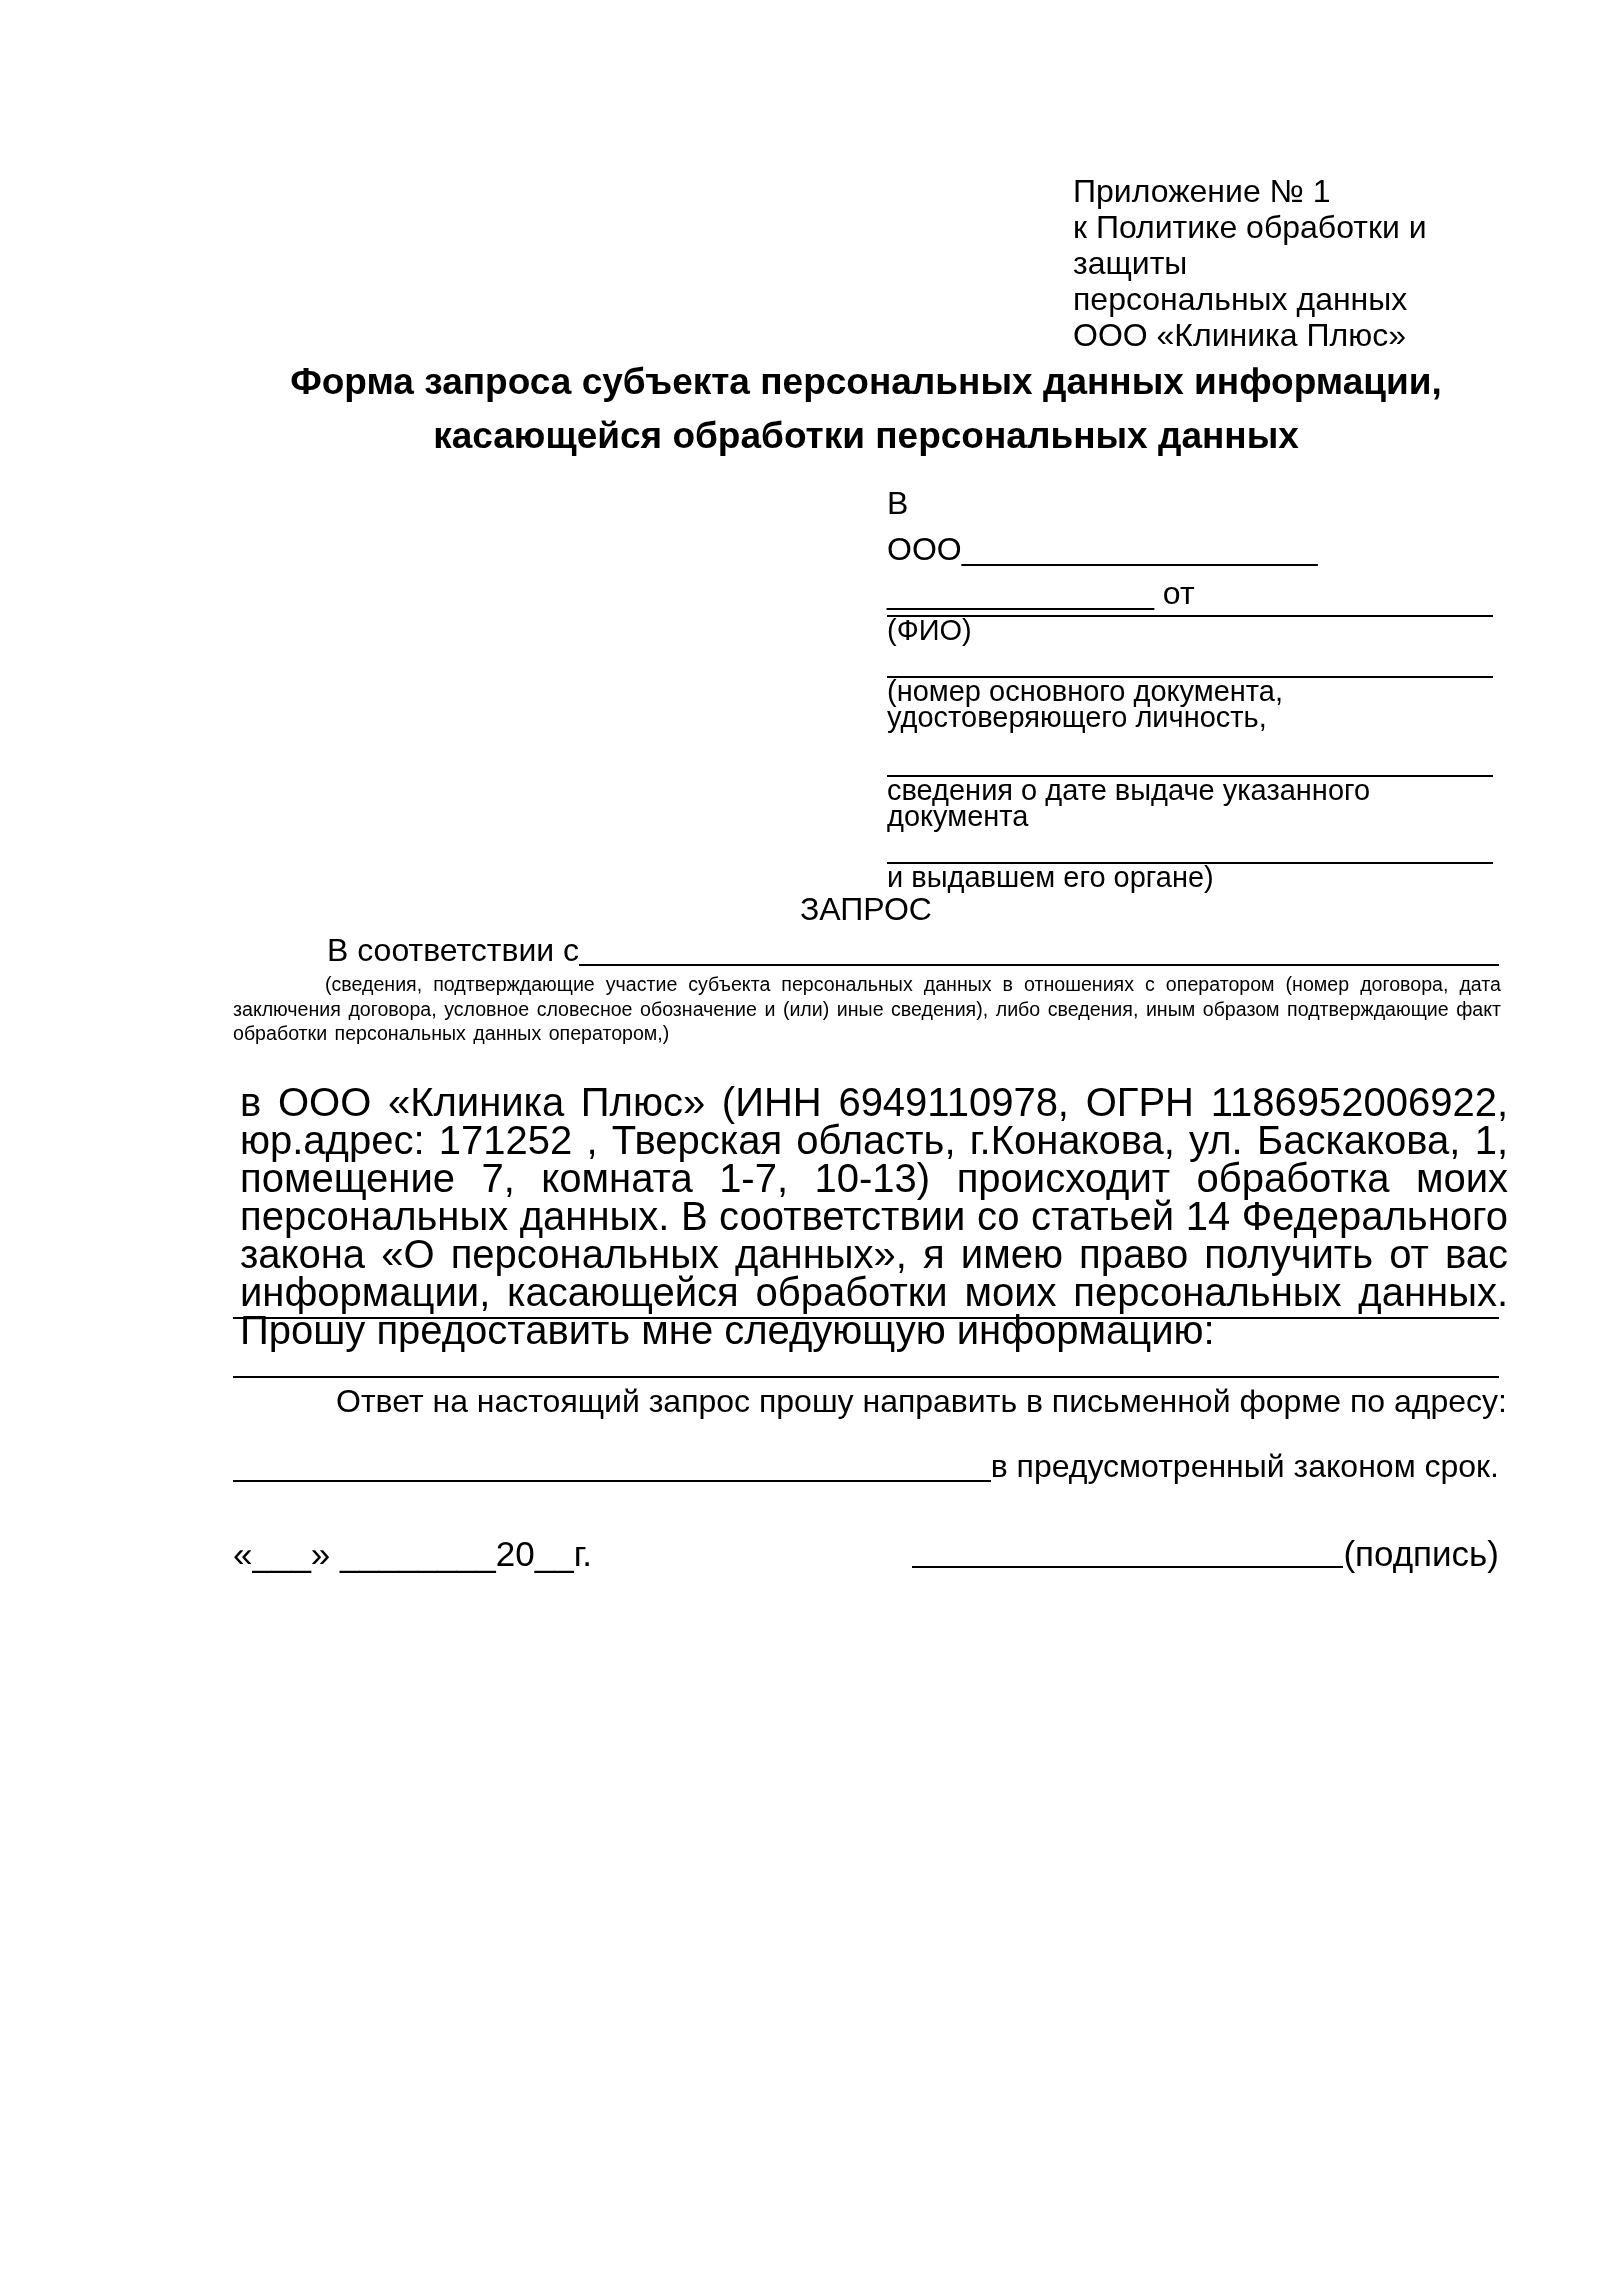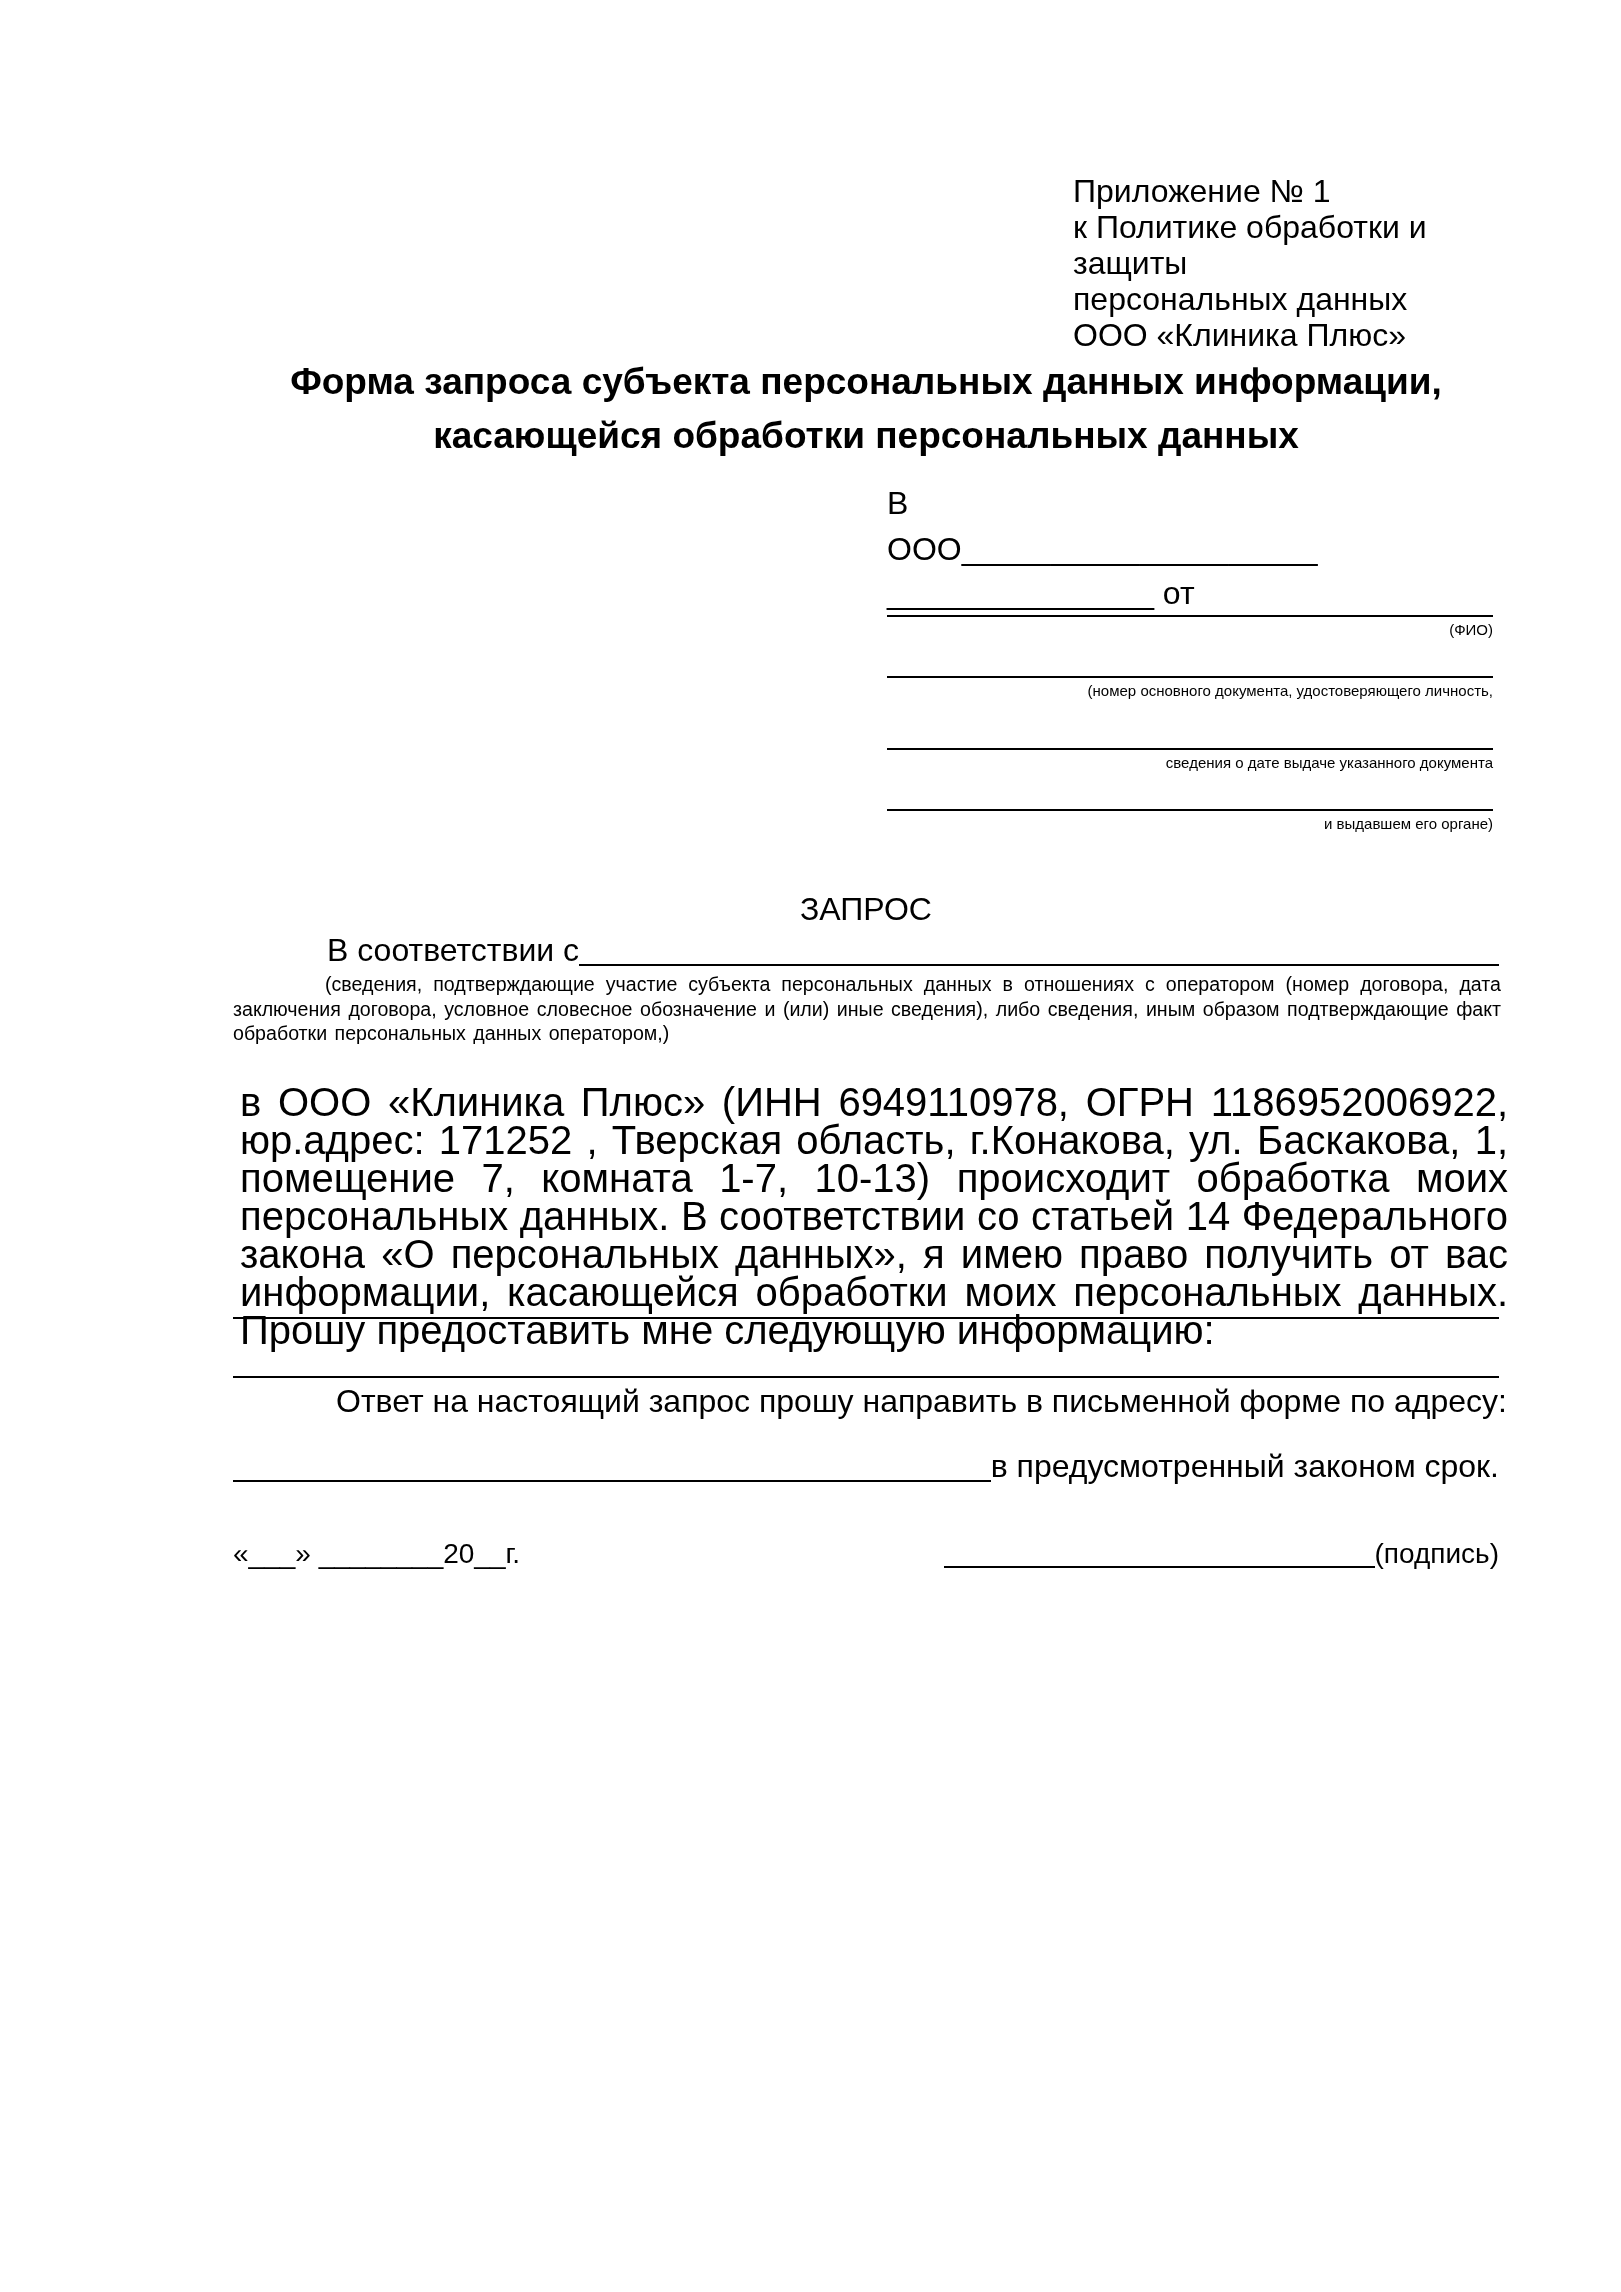--- a/index.html
+++ b/index.html
@@ -17,39 +17,39 @@
   .appendix{left:1073px;top:173px;width:461px;font-size:32px;line-height:36px;}
   
   .title{left:233px;top:355px;width:1266px;text-align:center;font-weight:bold;font-size:37px;line-height:54px;}
   
   .addr{left:887px;top:480px;width:606px;font-size:32px;line-height:1;}
   .addr-row{white-space:nowrap;}
   .r1{height:47px;line-height:47px;}
   .r2{height:45px;line-height:45px;}
   .r3{height:43px;line-height:43px;}
   .ul{height:0;border-top:2.9px solid #000;}
-  .cap{font-size:15px;line-height:26.5px;text-align:right;}
+  .cap{font-size:29px;line-height:26.5px;text-align:left;}
   .mt33{margin-top:32px;}
   .mt45{margin-top:44px;}
   
   .zapros{left:233px;top:890px;width:1266px;text-align:center;font-size:32px;line-height:39px;}
   .sootv{left:233px;top:931px;width:1266px;font-size:32px;line-height:39px;display:flex;}
   .sootv .lbl{padding-left:94px;white-space:nowrap;}
   .fill{flex:1;border-bottom:2.9px solid #000;margin-bottom:3.9px;}
   .note{left:233px;top:972px;width:1268px;font-size:19.6px;line-height:24.5px;text-align:justify;text-indent:92px;word-spacing:2px;}
   .bodytext{left:240px;top:1047px;width:1268px;font-size:40px;line-height:38px;text-align:justify;margin-top:36px;}
   
   .blank1{left:233px;top:1317px;width:1266px;}
   .blank2{left:233px;top:1376px;width:1266px;}
   
   .resp1{left:233px;top:1382px;width:1266px;font-size:32px;line-height:39px;text-align:justify;text-align-last:justify;text-indent:103px;white-space:nowrap;}
   .resp2{left:233px;top:1419px;width:1266px;font-size:32px;line-height:39px;display:flex;margin-top:28px;}
   .resp2 .suffix{white-space:nowrap;}
   
-  .sig{left:233px;top:1534px;width:1266px;font-size:28px;line-height:39px;display:flex;justify-content:space-between;align-items:flex-end;text-align:center;}
+  .sig{left:233px;top:1534px;width:1266px;font-size:35px;line-height:39px;display:flex;justify-content:space-between;align-items:flex-end;text-align:center;}
   .sig-right{display:flex;align-items:flex-end;}
   .sig-line{width:431px;border-bottom:2.9px solid #000;margin-bottom:4.9px;}
   .nowrap{white-space:nowrap;}
 </style>
 </head>
 <body>
 
 <div class="page">
 
   <div class="abs appendix">

